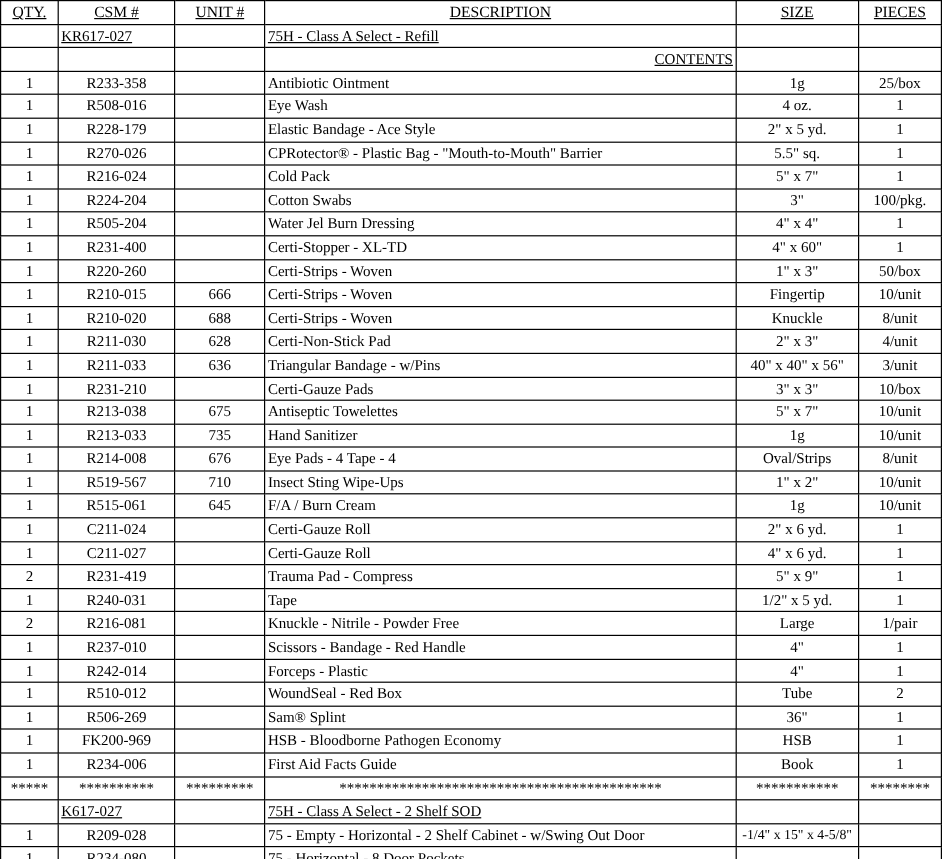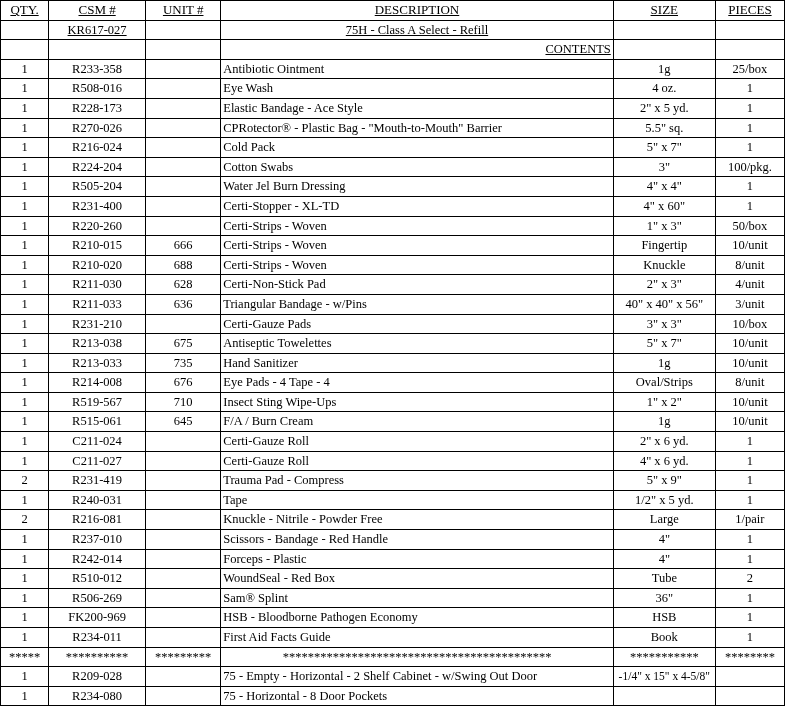--- a/index.html
+++ b/index.html
@@ -47,21 +47,20 @@
     font-weight: bold;
     font-size: 13px;
     margin-left: 30px;
   }
   .hdr .u { text-decoration: underline; }
 
   .ctr { text-align: center; }
   .lft { text-align: left; padding-left: 4px; margin-left: 20px; }
 
   .section td {
-    text-align: center;
     font-weight: bold;
   }
   .section .u { text-decoration: underline; }
 
   .contents-row td {
     text-align: right;
     font-weight: bold;
   }
   .contents-row .u { text-decoration: underline; }
 
@@ -123,21 +122,21 @@
       <tr>
         <td class="ctr">1</td>
         <td class="ctr">R508-016</td>
         <td class="ctr"></td>
         <td class="lft">Eye Wash</td>
         <td class="ctr">4 oz.</td>
         <td class="ctr">1</td>
       </tr>
       <tr>
         <td class="ctr">1</td>
-        <td class="ctr">R228-173</td>
+        <td class="ctr">R228-179</td>
         <td class="ctr"></td>
         <td class="lft">Elastic Bandage - Ace Style</td>
         <td class="ctr">2" x 5 yd.</td>
         <td class="ctr">1</td>
       </tr>
       <tr>
         <td class="ctr">1</td>
         <td class="ctr">R270-026</td>
         <td class="ctr"></td>
         <td class="lft">CPRotector® - Plastic Bag - "Mouth-to-Mouth" Barrier</td>
@@ -339,36 +338,44 @@
       <tr>
         <td class="ctr">1</td>
         <td class="ctr">FK200-969</td>
         <td class="ctr"></td>
         <td class="lft">HSB - Bloodborne Pathogen Economy</td>
         <td class="ctr">HSB</td>
         <td class="ctr">1</td>
       </tr>
       <tr>
         <td class="ctr">1</td>
-        <td class="ctr">R234-011</td>
+        <td class="ctr">R234-006</td>
         <td class="ctr"></td>
         <td class="lft">First Aid Facts Guide</td>
         <td class="ctr">Book</td>
         <td class="ctr">1</td>
       </tr>
 
       <tr class="stars">
         <td>*****</td>
         <td>**********</td>
         <td>*********</td>
         <td>*******************************************</td>
         <td>***********</td>
         <td>********</td>
       </tr>
 
+      <tr class="section">
+        <td></td>
+        <td><span class="u">K617-027</span></td>
+        <td></td>
+        <td><span class="u">75H - Class A Select - 2 Shelf SOD </span></td>
+        <td></td>
+        <td></td>
+      </tr>
 
       <tr>
         <td class="ctr">1</td>
         <td class="ctr">R209-028</td>
         <td class="ctr"></td>
         <td class="lft">75 - Empty - Horizontal - 2 Shelf Cabinet - w/Swing Out Door</td>
         <td class="ctr tiny">-1/4" x 15" x 4-5/8"</td>
         <td class="ctr"></td>
       </tr>
       <tr>

